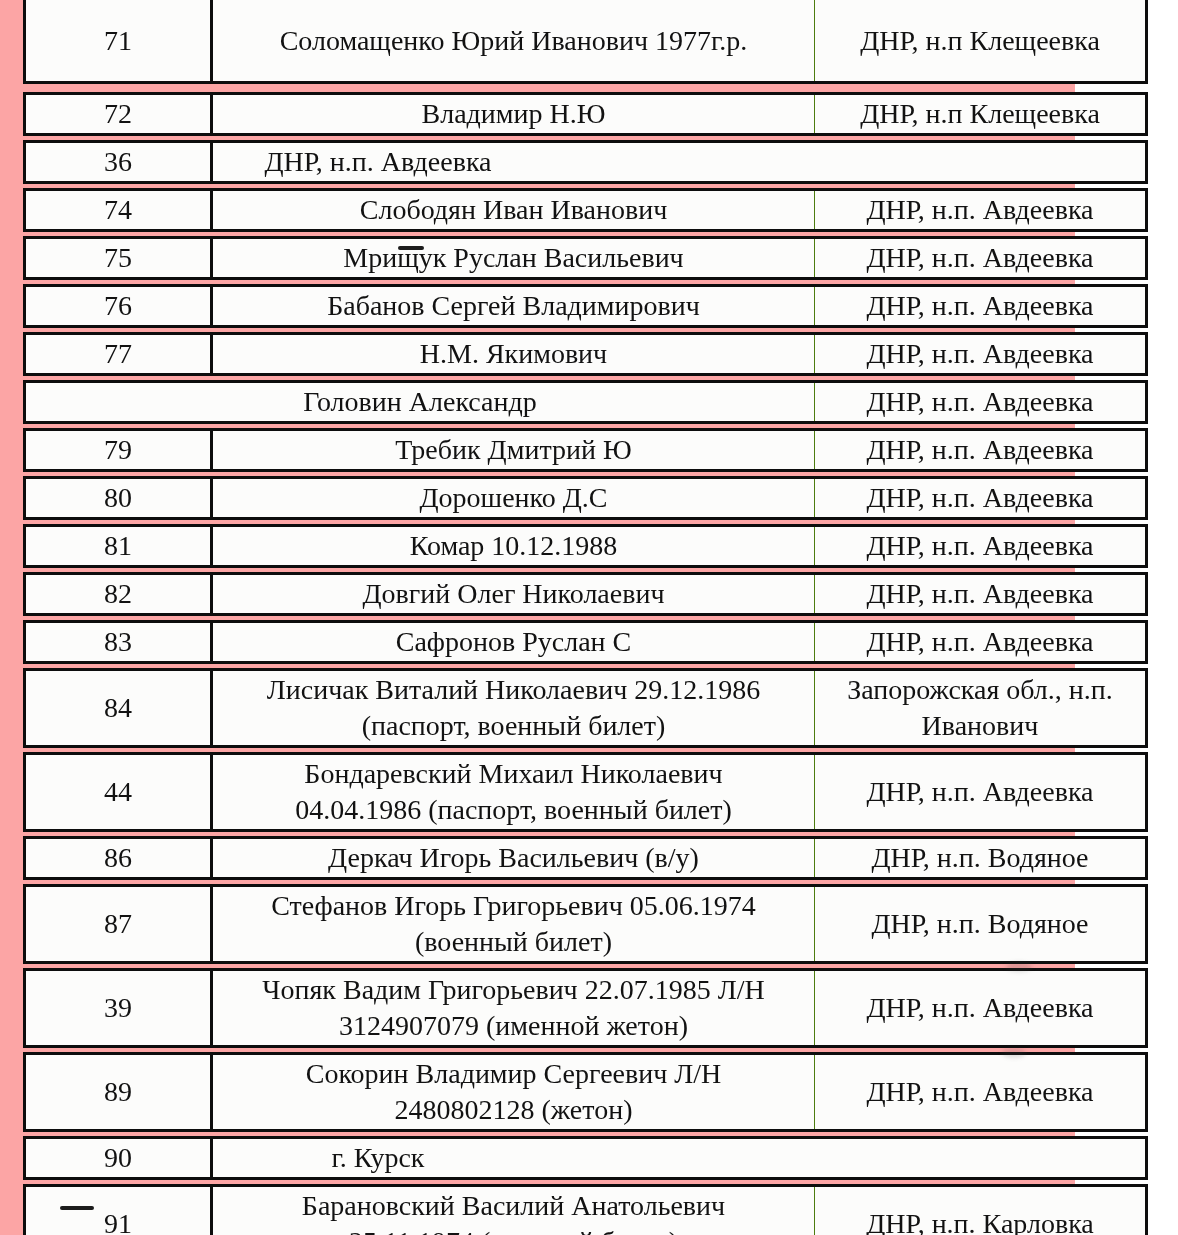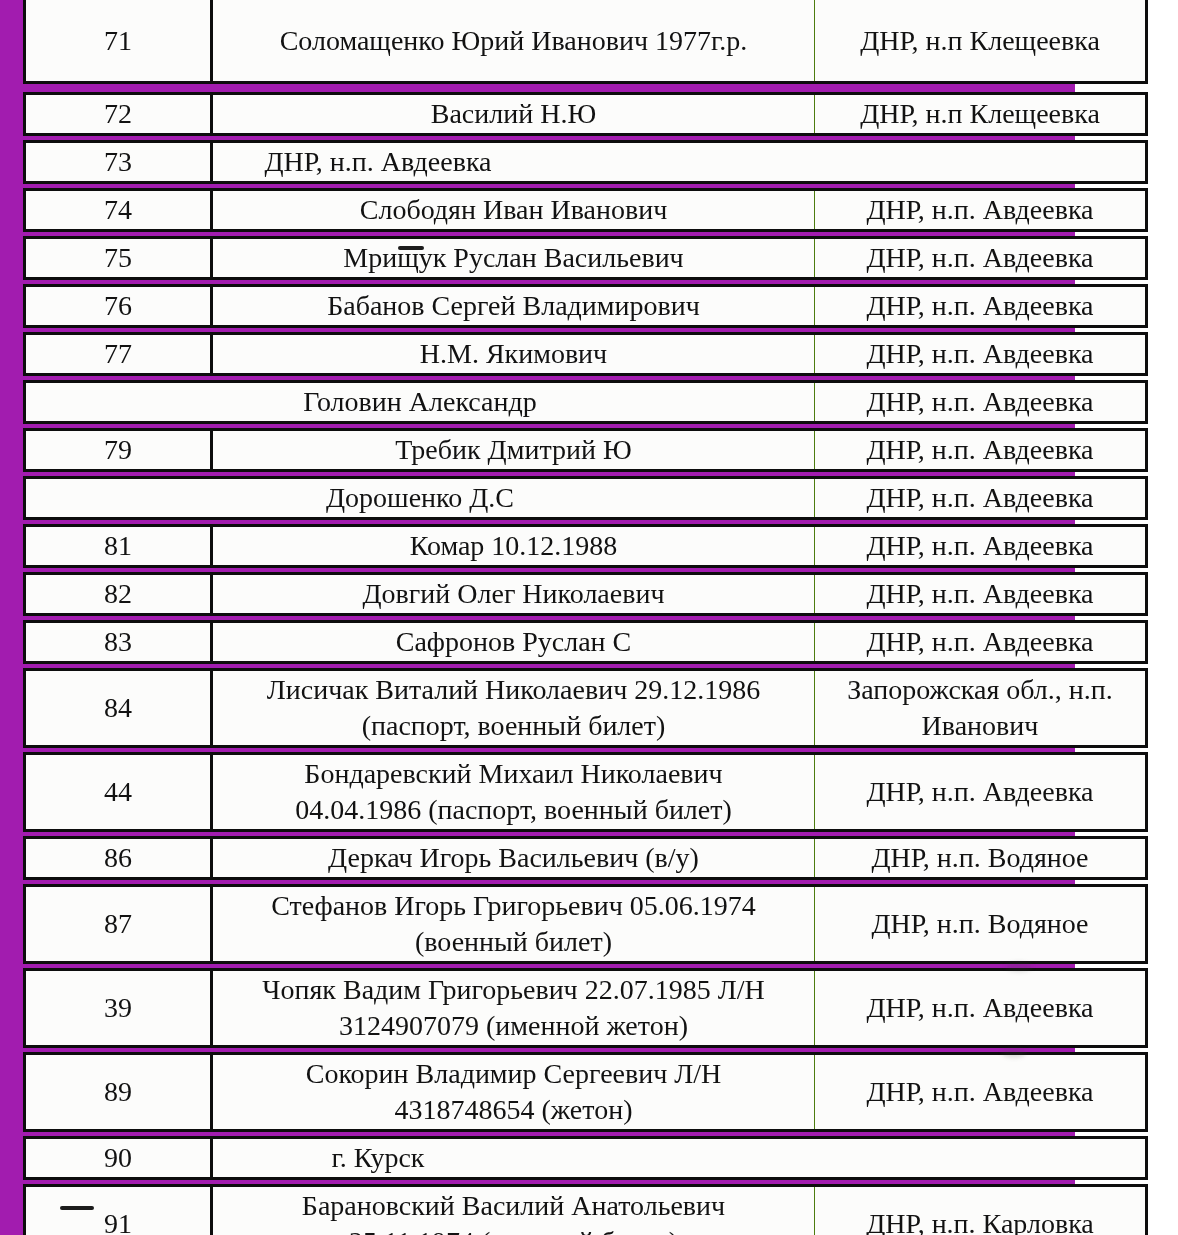--- a/index.html
+++ b/index.html
@@ -9,21 +9,21 @@
     width: 1178px;
     height: 1235px;
     overflow: hidden;
     font-family: "Liberation Serif", "DejaVu Serif", serif;
     color: #121212;
   }
   .page {
     position: relative;
     width: 1075px;
     height: 1235px;
-    background: #a21caf;
+    background: #fca5a5;
     font-family: Liberation Serif, serif;
   }
   .doc-table {
     position: absolute;
     left: 23px;
     top: 0;
     width: 1125px;
   }
   .row {
     display: flex;
@@ -85,26 +85,26 @@
 
   <div class="doc-table" id="doc-table">
   <div class="row row-first">
     <div class="cell cell-num">71</div>
     <div class="cell cell-name">Соломащенко Юрий Иванович 1977г.р.</div>
     <div class="cell cell-loc">ДНР, н.п Клещеевка</div>
   </div>
 
   <div class="row">
     <div class="cell cell-num">72</div>
-    <div class="cell cell-name">Василий Н.Ю</div>
+    <div class="cell cell-name">Владимир Н.Ю</div>
     <div class="cell cell-loc">ДНР, н.п Клещеевка</div>
   </div>
 
   <div class="row">
-    <div class="cell cell-num">73</div>
+    <div class="cell cell-num">36</div>
     <div class="cell cell-loc">ДНР, н.п. Авдеевка</div>
   </div>
 
   <div class="row">
     <div class="cell cell-num">74</div>
     <div class="cell cell-name">Слободян Иван Иванович</div>
     <div class="cell cell-loc">ДНР, н.п. Авдеевка</div>
   </div>
 
   <div class="row">
@@ -130,20 +130,21 @@
     <div class="cell cell-loc">ДНР, н.п. Авдеевка</div>
   </div>
 
   <div class="row">
     <div class="cell cell-num">79</div>
     <div class="cell cell-name">Требик Дмитрий Ю</div>
     <div class="cell cell-loc">ДНР, н.п. Авдеевка</div>
   </div>
 
   <div class="row">
+    <div class="cell cell-num">80</div>
     <div class="cell cell-name">Дорошенко Д.С</div>
     <div class="cell cell-loc">ДНР, н.п. Авдеевка</div>
   </div>
 
   <div class="row">
     <div class="cell cell-num">81</div>
     <div class="cell cell-name">Комар 10.12.1988</div>
     <div class="cell cell-loc">ДНР, н.п. Авдеевка</div>
   </div>
 
@@ -190,21 +191,21 @@
   <div class="row">
     <div class="cell cell-num">39</div>
     <div class="cell cell-name">Чопяк Вадим Григорьевич 22.07.1985 Л/Н
 3124907079 (именной жетон)</div>
     <div class="cell cell-loc">ДНР, н.п. Авдеевка</div>
   </div>
 
   <div class="row">
     <div class="cell cell-num">89</div>
     <div class="cell cell-name">Сокорин Владимир Сергеевич Л/Н
-4318748654 (жетон)</div>
+2480802128 (жетон)</div>
     <div class="cell cell-loc">ДНР, н.п. Авдеевка</div>
   </div>
 
   <div class="row">
     <div class="cell cell-num">90</div>
     <div class="cell cell-loc">г. Курск</div>
   </div>
 
   <div class="row">
     <div class="cell cell-num">91</div>

